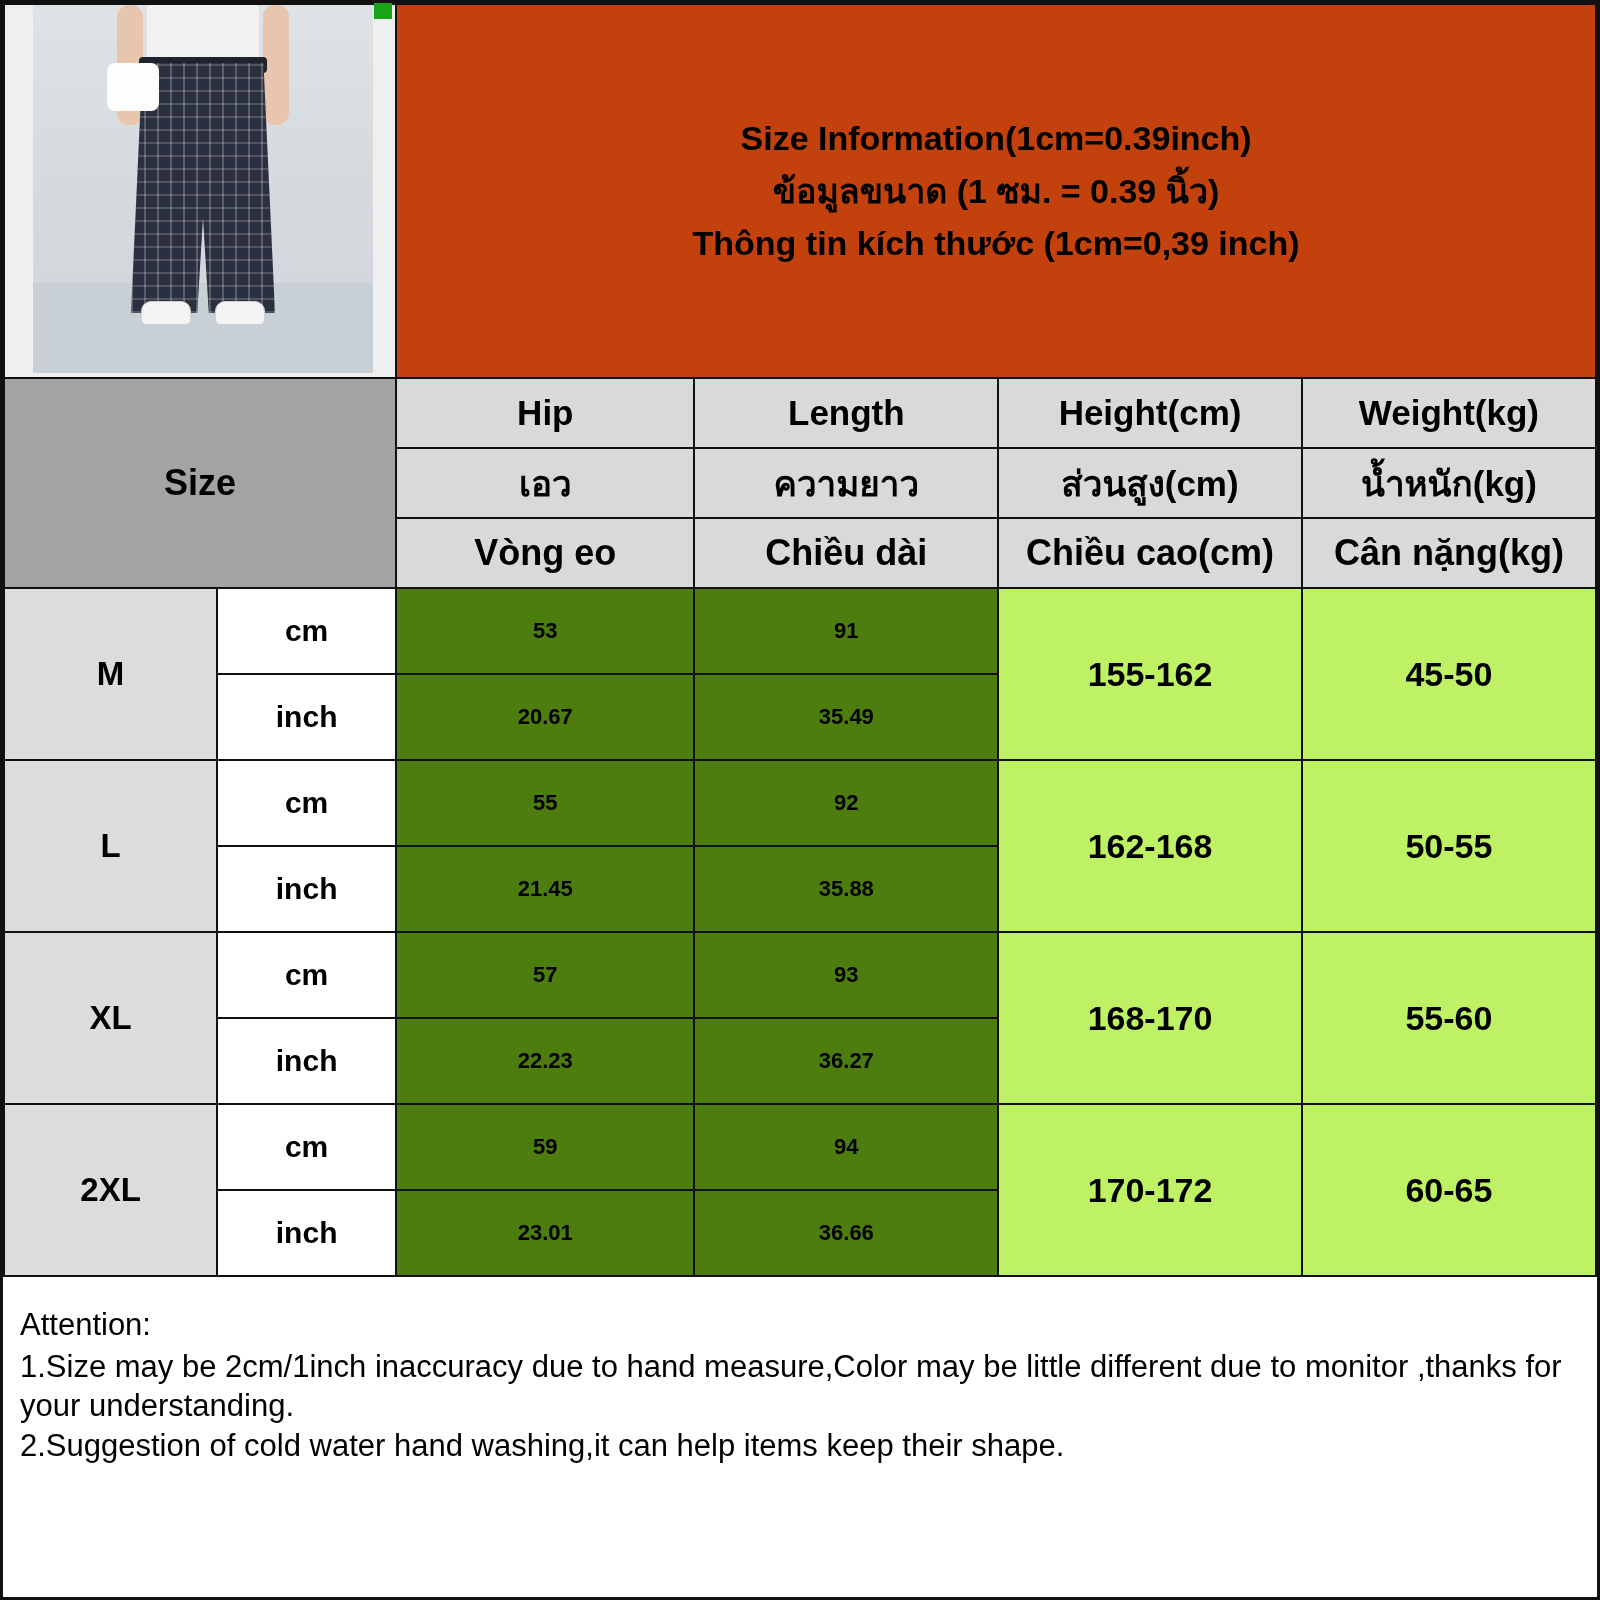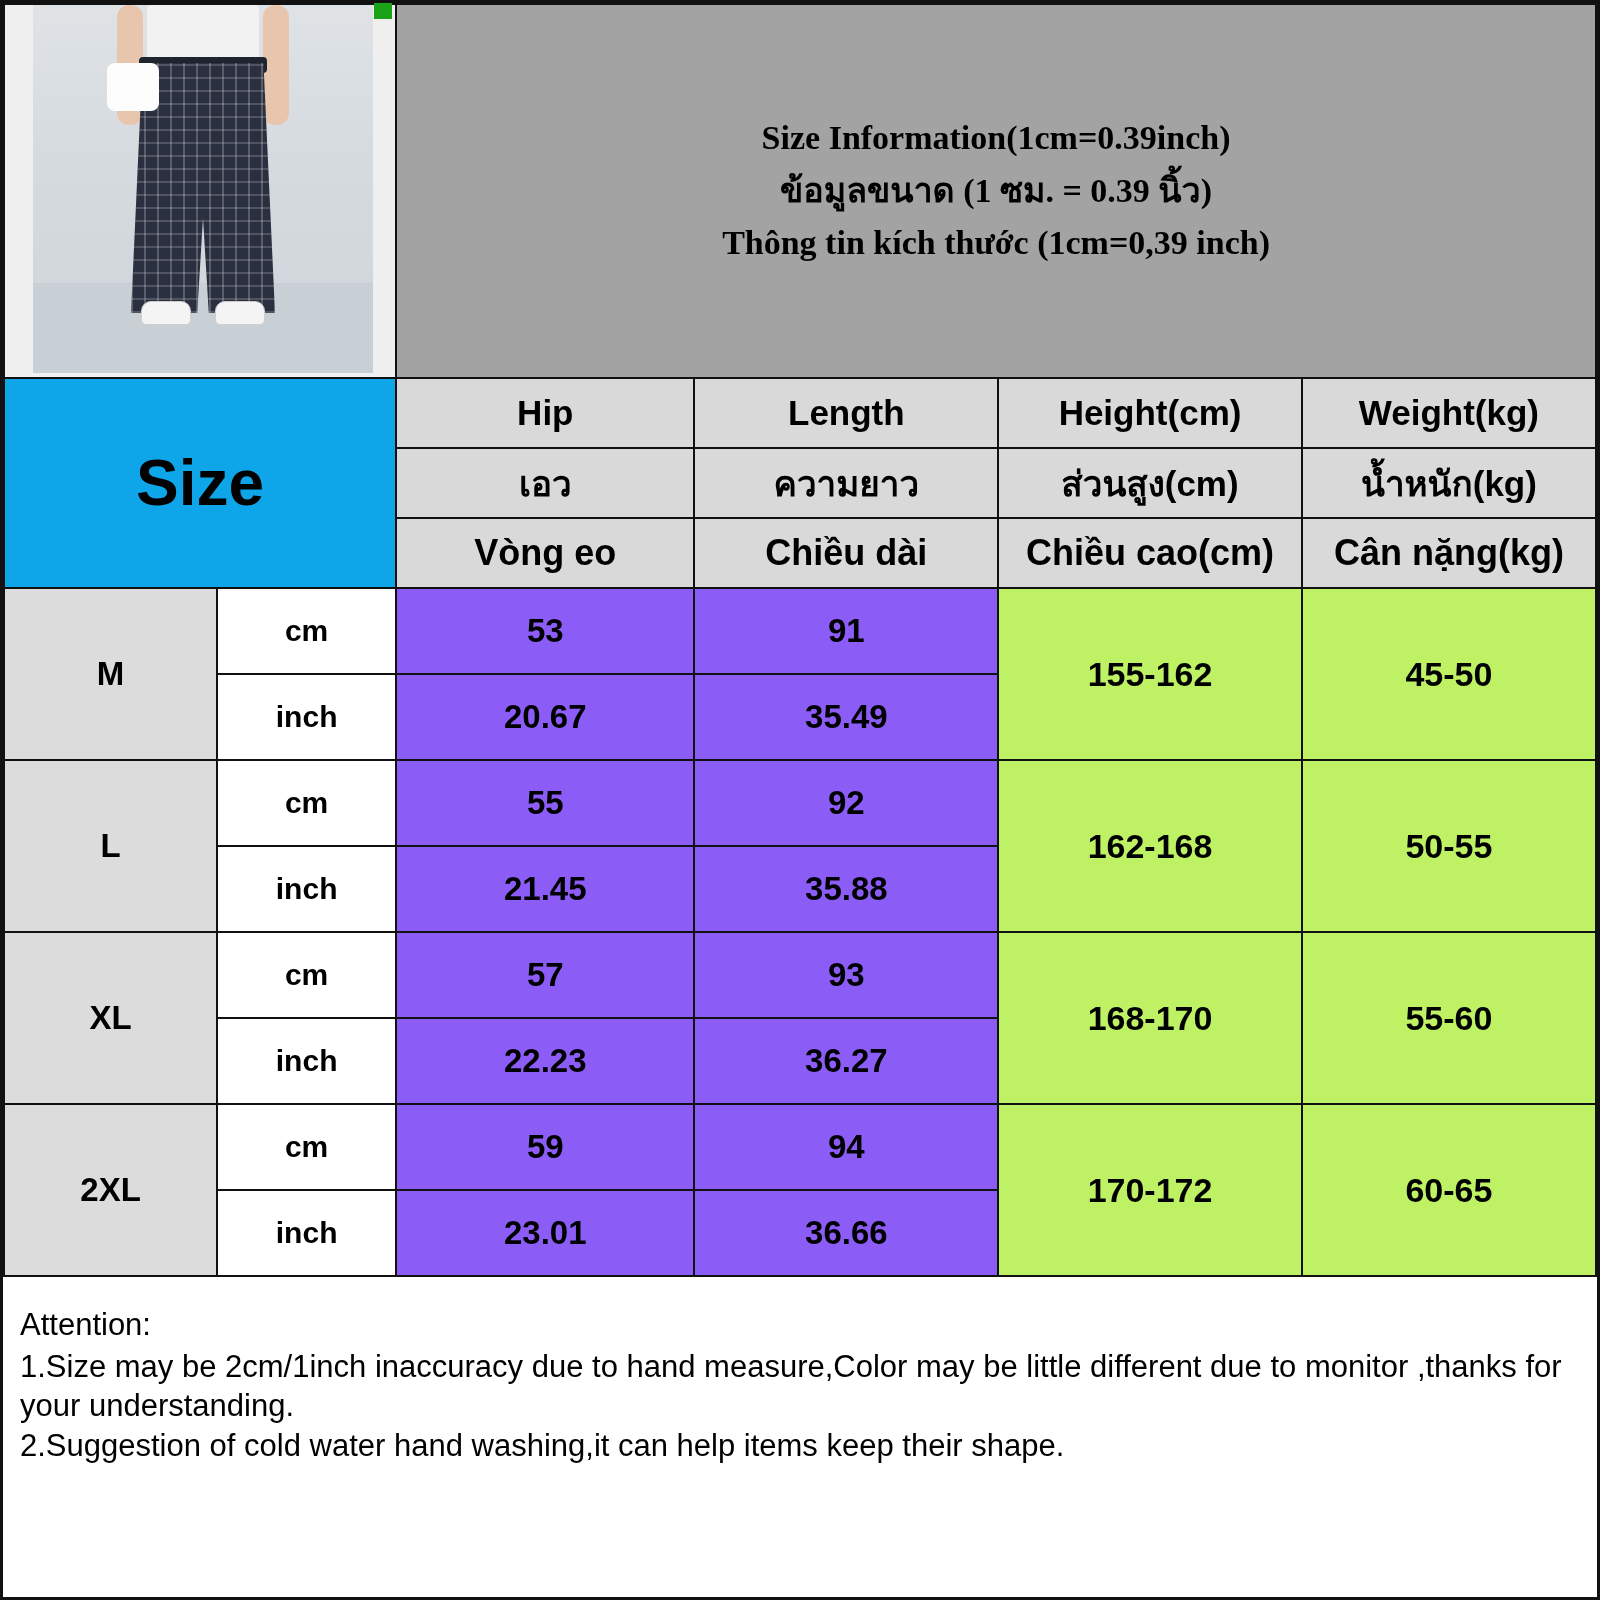--- a/index.html
+++ b/index.html
@@ -110,36 +110,35 @@
   .green-mark {
     position: absolute;
     left: 371px;
     top: 0;
     width: 18px;
     height: 16px;
     background: #1aa319;
     z-index: 5;
   }
   .title-cell {
-    background: #a3a3a3;
+    background: #c2410c;
     padding: 10px 12px;
     text-align: center;
     vertical-align: middle;
-    font-family: Liberation Serif, serif;
   }
   .title-line {
     font-weight: bold;
     font-size: 34px;
     line-height: 1.55;
     white-space: nowrap;
   }
   
   .size-head {
-    background: #0ea5e9;
-    font-size: 64px;
+    background: #a3a3a3;
+    font-size: 36px;
   }
   .hdr {
     background: #d9d9d9;
     font-size: 35px;
     height: 66px;
   }
   .hdr.small {
     font-size: 36px;
   }
   
@@ -148,22 +147,22 @@
     font-size: 33px;
     width: 200px;
   }
   .unit {
     background: #fff;
     font-size: 30px;
     width: 168px;
     margin-left: 44px;
   }
   .val {
-    background: #8b5cf6;
-    font-size: 33px;
+    background: #4d7c0f;
+    font-size: 22px;
     font-weight: normal;
   }
   .val-span {
     background: #bef264;
     font-size: 34px;
     font-weight: normal;
   }
   .rowcell { height: 82px; }
   
   .attention {

